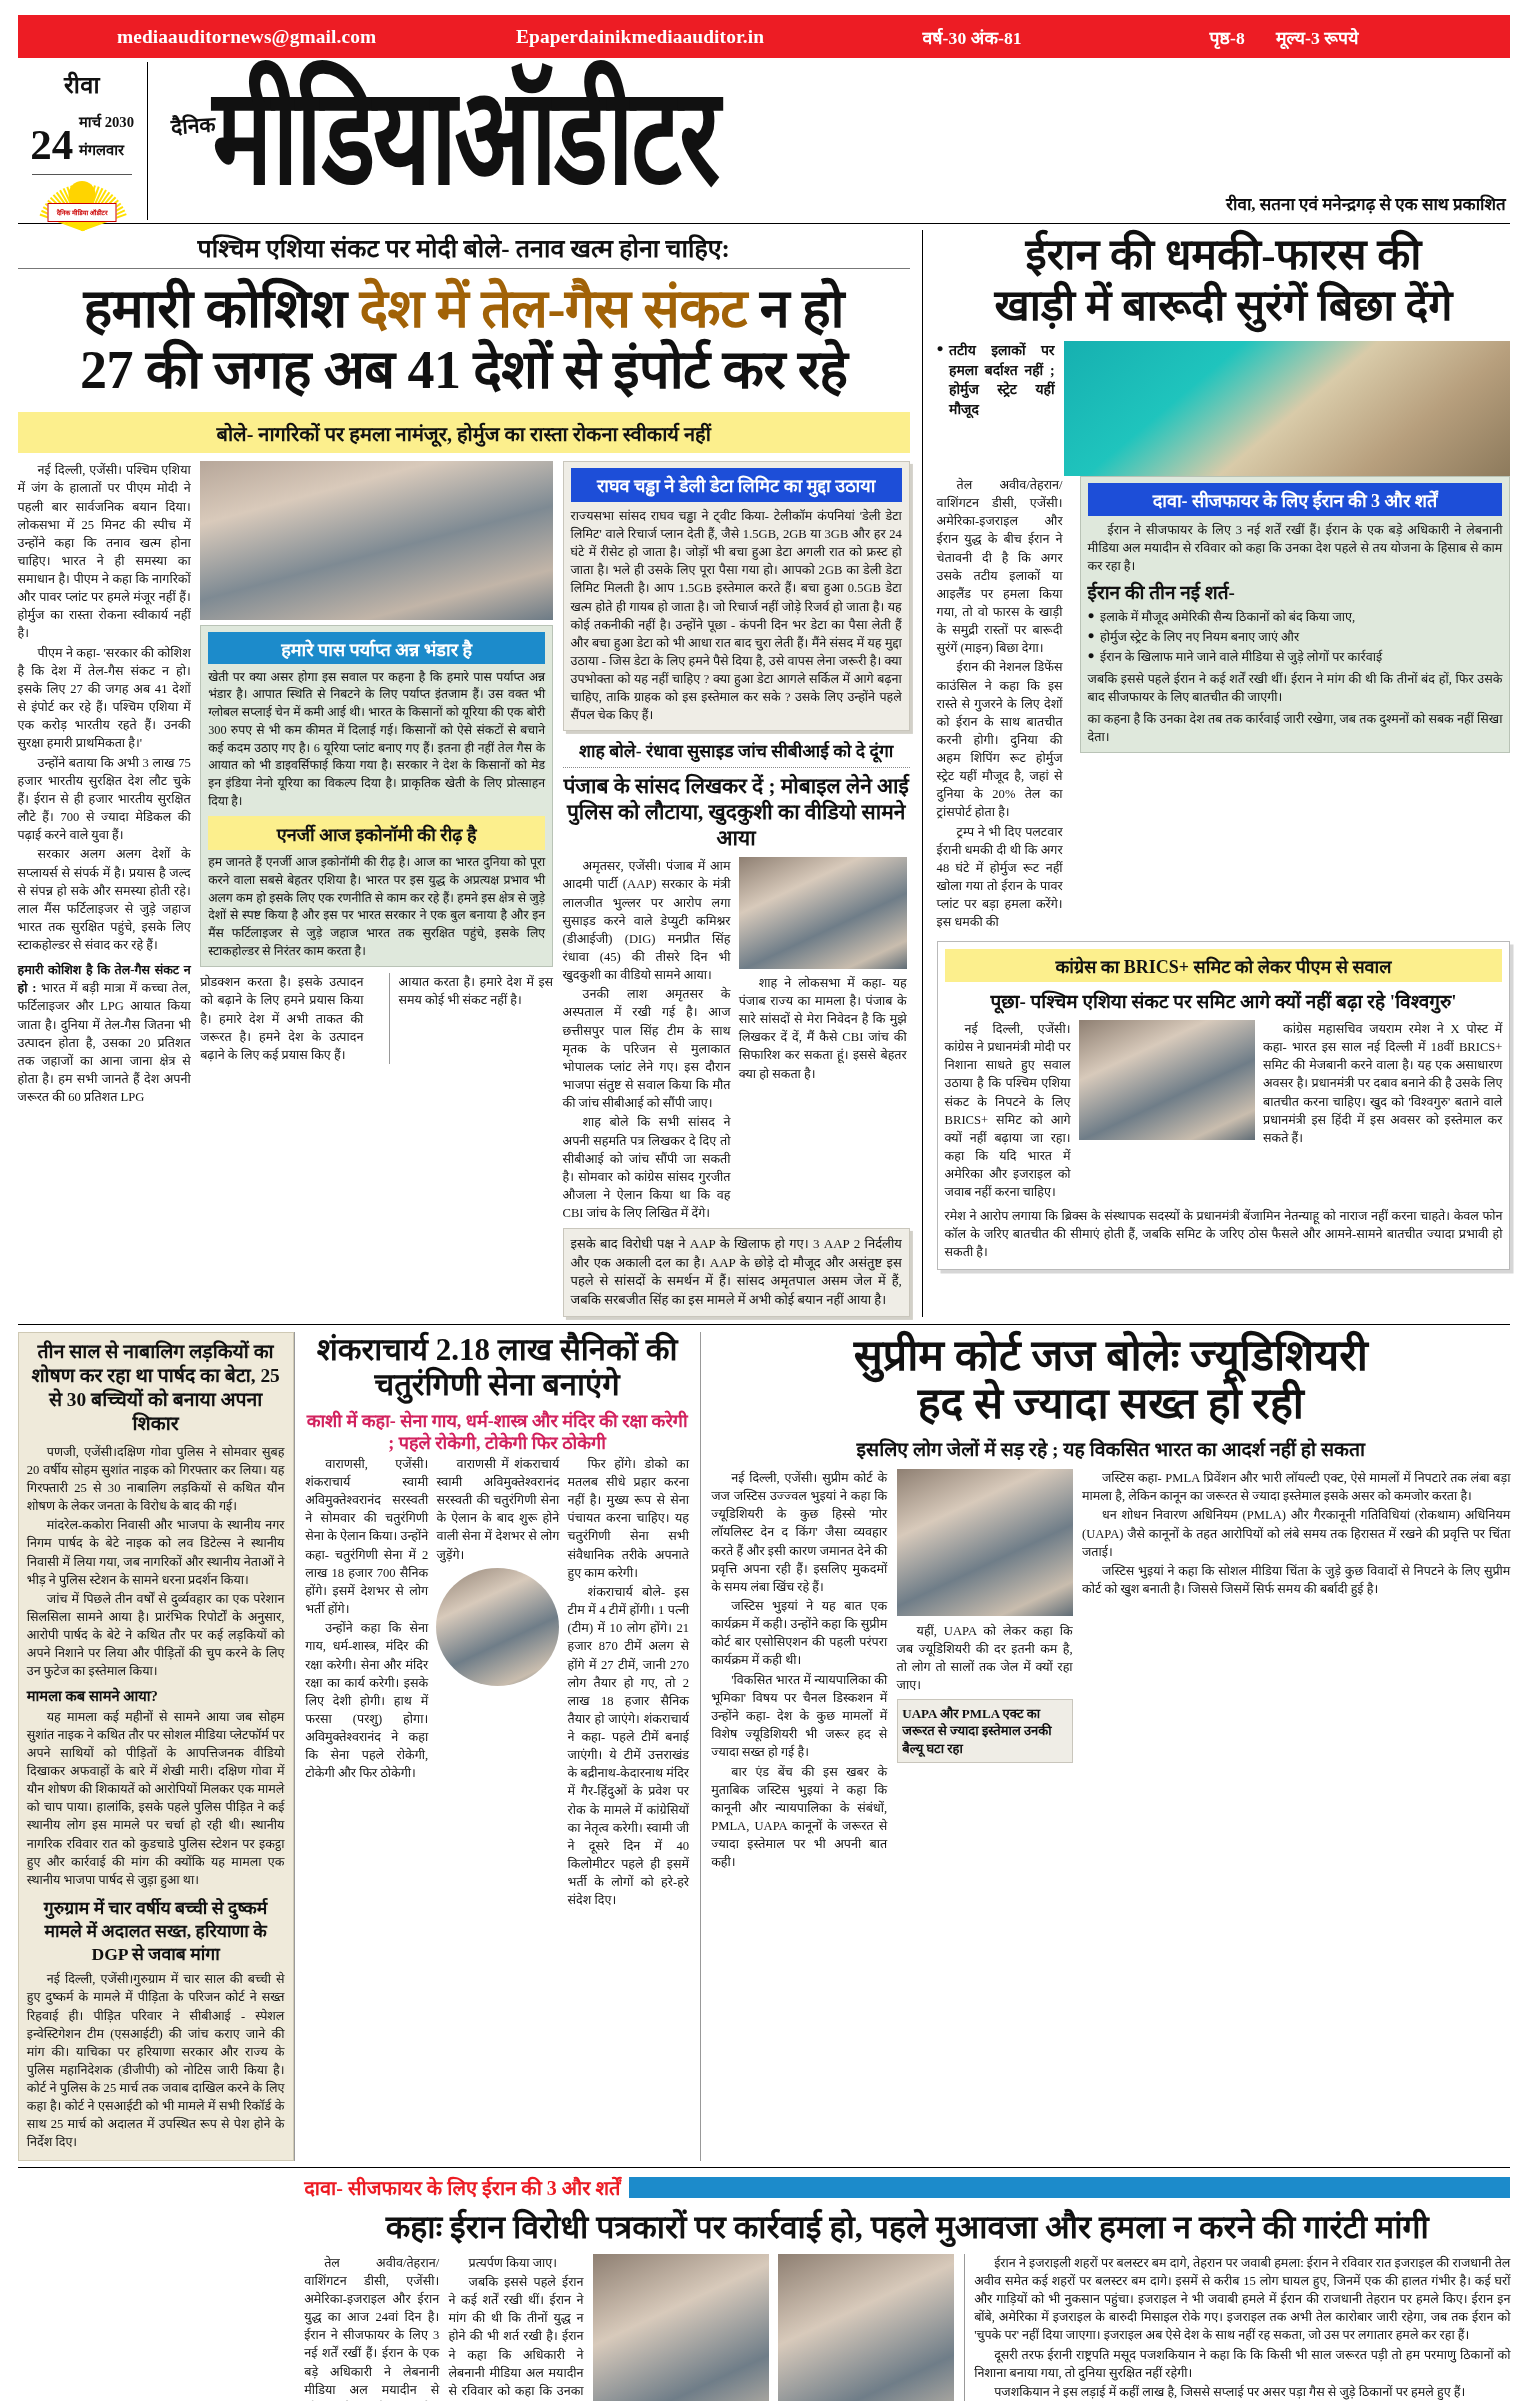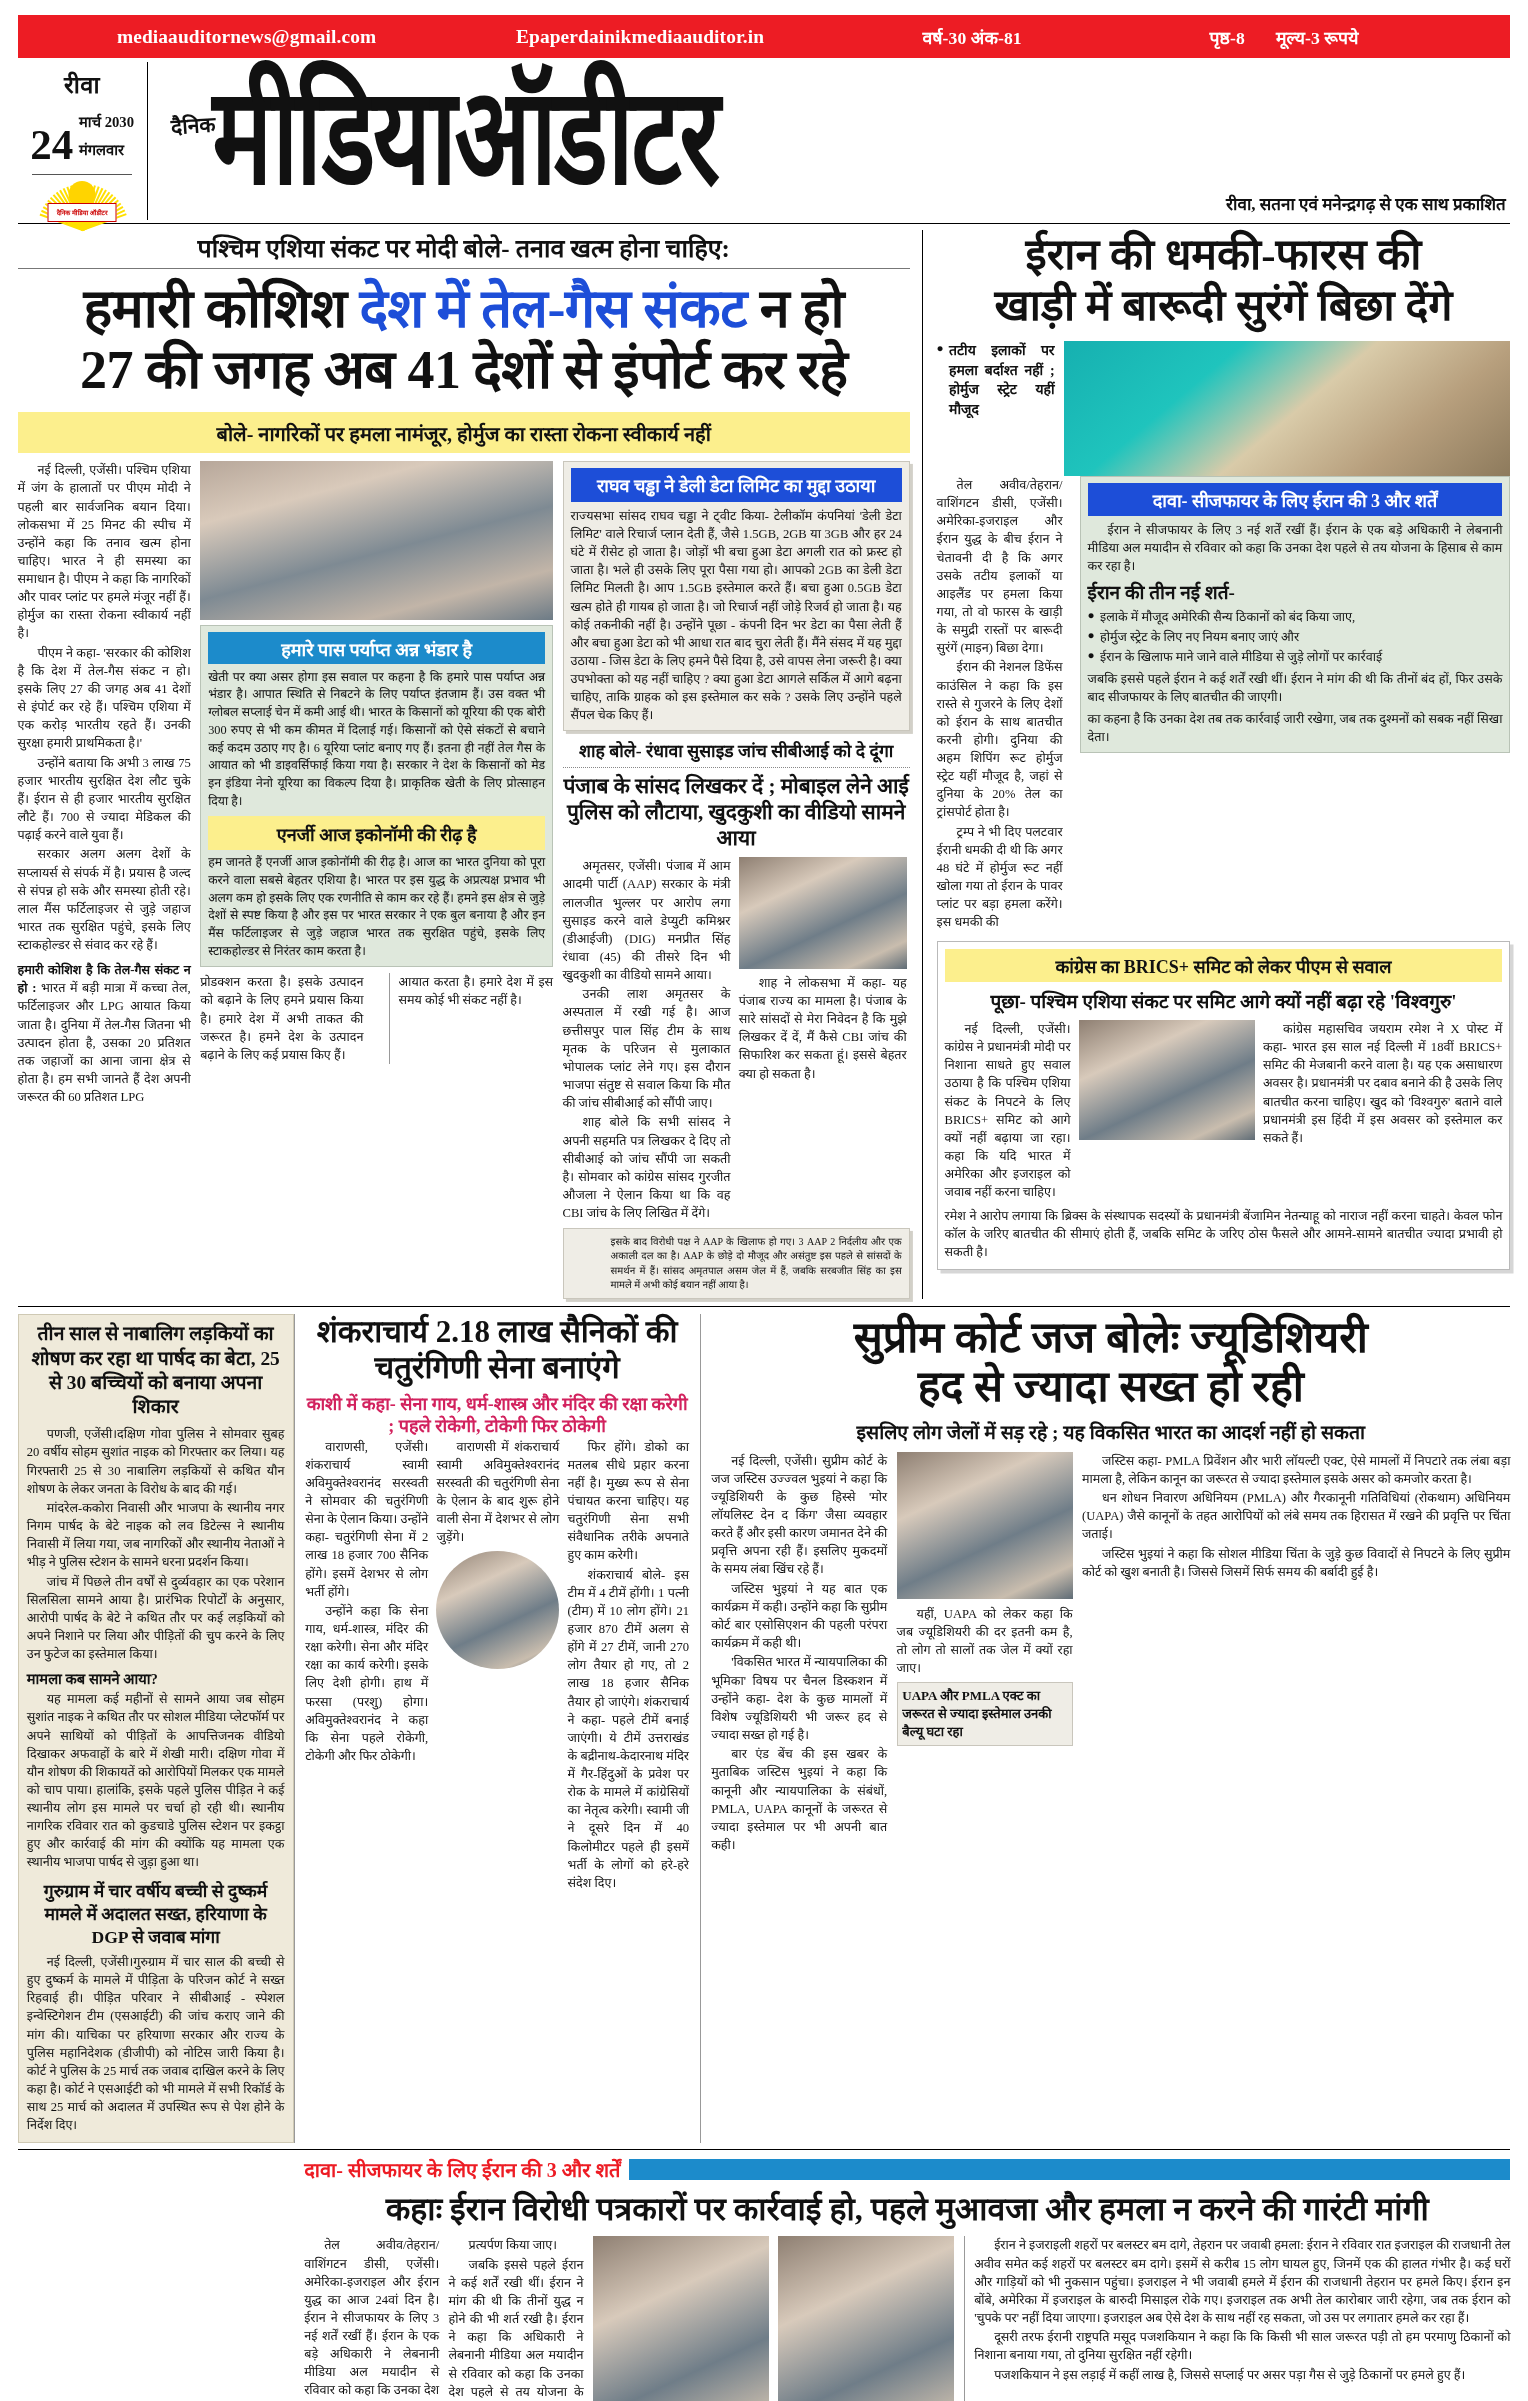--- a/index.html
+++ b/index.html
@@ -54,21 +54,21 @@
 
   .hr-thick { border-top:1.8px solid #000; margin-top:3.5px; }
 
   
   .lead-wrap { display:flex; margin-top:5.9px; }
   .lead-left { width:905px; padding-right:11.8px; border-right:1.2px solid #000; }
   .lead-right{ flex:1; padding-left:14px; }
 
   .kicker { text-align:center; font-size:25px; font-weight:700; padding-bottom:3.5px; border-bottom:0.6px solid #777; }
   .lead-h1 { font-size:54px; font-weight:700; line-height:1.12; text-align:center; margin-top:10.6px; letter-spacing:-0.6px;}
-  .lead-h1 .red { color:#1d4ed8; }
+  .lead-h1 .red { color:#a16207; }
   .yellowbar { background:#FCEF8D; text-align:center; font-weight:700; font-size:20px; padding:7.6px 0 6.5px; margin-top:11.8px; }
 
   .rh-h1 { font-size:43px; font-weight:700; line-height:1.18; text-align:center; }
 
   
   .body-text { font-size:12.6px; line-height:1.44; text-align:justify; }
   .body-text p { text-indent:20px; margin-bottom:1.2px; }
   .body-text p.noind { text-indent:0; }
   .body-text b { font-weight:700; }
 
@@ -218,21 +218,21 @@
                 <p>शाह बोले कि सभी सांसद ने अपनी सहमति पत्र लिखकर दे दिए तो सीबीआई को जांच सौंपी जा सकती है। सोमवार को कांग्रेस सांसद गुरजीत औजला ने ऐलान किया था कि वह CBI जांच के लिए लिखित में देंगे।</p>
               </div>
               <div style="width:168px;">
                 <div class="photo portrait" style="height:112px;"></div>
                 <div class="body-text" style="margin-top:4.7px;">
                   <p>शाह ने लोकसभा में कहा- यह पंजाब राज्य का मामला है। पंजाब के सारे सांसदों से मेरा निवेदन है कि मुझे लिखकर दें दें, मैं कैसे CBI जांच की सिफारिश कर सकता हूं। इससे बेहतर क्या हो सकता है।</p>
                 </div>
               </div>
             </div>
             <div class="greybox" style="margin-top:4.7px;">
-              <div class="body-text" style="font-size:10px;margin-left:40px;">इसके बाद विरोधी पक्ष ने AAP के खिलाफ हो गए। 3 AAP 2 निर्दलीय और एक अकाली दल का है। AAP के छोड़े दो मौजूद और असंतुष्ट इस पहले से सांसदों के समर्थन में हैं। सांसद अमृतपाल असम जेल में हैं, जबकि सरबजीत सिंह का इस मामले में अभी कोई बयान नहीं आया है।</div>
+              <div class="body-text" style="font-size:13px;">इसके बाद विरोधी पक्ष ने AAP के खिलाफ हो गए। 3 AAP 2 निर्दलीय और एक अकाली दल का है। AAP के छोड़े दो मौजूद और असंतुष्ट इस पहले से सांसदों के समर्थन में हैं। सांसद अमृतपाल असम जेल में हैं, जबकि सरबजीत सिंह का इस मामले में अभी कोई बयान नहीं आया है।</div>
             </div>
           </div>
         </div>
       </div>
     </div>
 
     <div class="lead-right">
       <div class="rh-h1">
         <span>ईरान की धमकी-फारस की</span><br><span>खाड़ी में बारूदी सुरंगें बिछा देंगे</span>
       </div>

